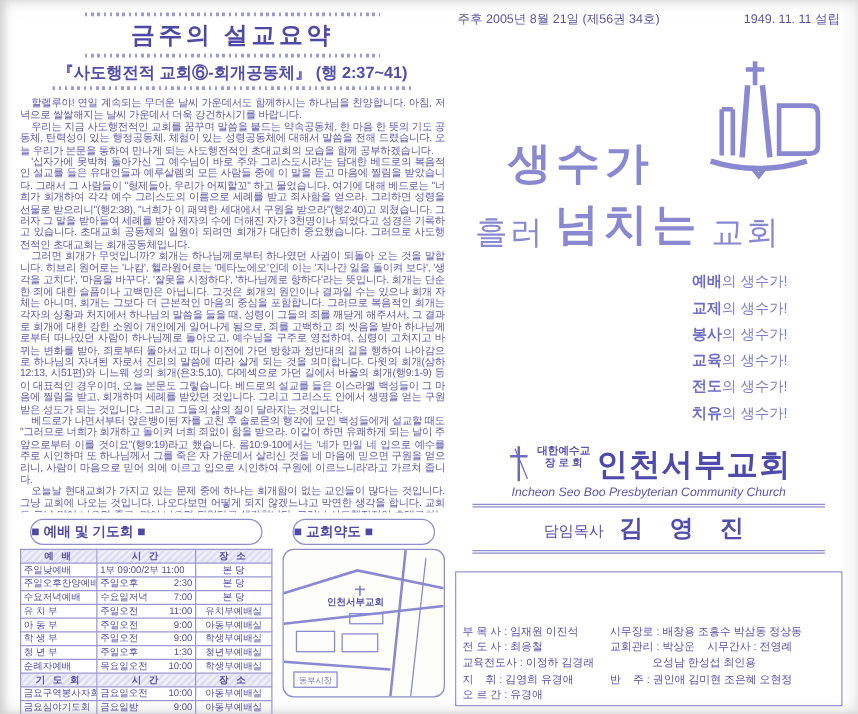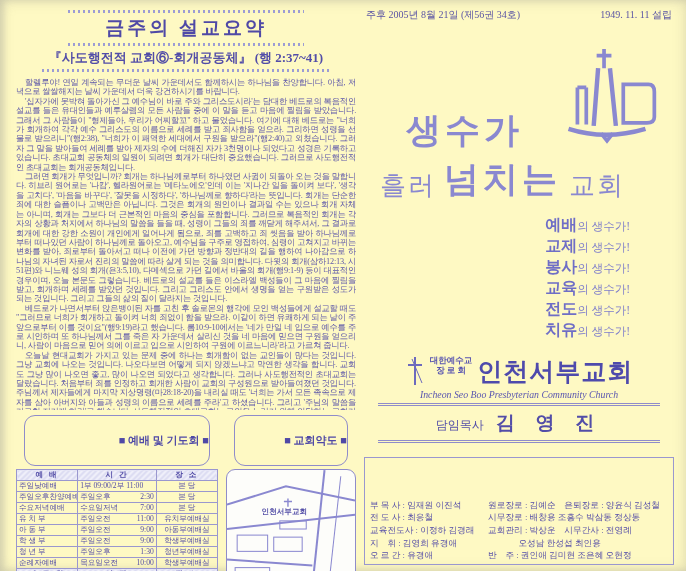--- a/index.html
+++ b/index.html
@@ -1,56 +1,56 @@
 <!DOCTYPE html>
 <html><head>
 <meta charset="utf-8">
 <style>
   * { margin:0; padding:0; box-sizing:border-box; }
   html,body { background:#e9e8e3; }
   .sheet {
     position:relative; width:686px; height:571px; margin:0 auto;
-    background:#fef9c3;
+    background:#ffffff;
     box-shadow: inset 0 0 14px rgba(120,120,120,.25), inset 4px 0 6px rgba(150,150,150,.25);
-    font-family:Liberation Serif, serif;
+    font-family:Liberation Sans, sans-serif;
     color:#5b55a6; overflow:hidden;
   }
   
   .left-page { position:absolute; left:16px; top:8px; width:340px; }
   .orn { height:3px; margin:2px 52px;
     background:repeating-linear-gradient(90deg,#9c9cd4 0 2px, transparent 2px 5px); }
   .orn.wide { margin:2px 26px; }
   .sermon-title { text-align:center; font-size:19px; font-weight:bold; color:#4f49a6; letter-spacing:3px; }
   .sermon-sub { text-align:center; font-size:13px; font-weight:bold; color:#524da8; margin-top:3px; }
   .sermon-body { margin-top:6px; height:332px; overflow:hidden; text-align:justify;
     font-size:8.3px; line-height:1.135; color:#5d57a9; letter-spacing:-.2px; }
   .sermon-body p { text-indent:9px; }
   .bottom-cols { display:flex; gap:8px; margin-top:5px; }
   .col-table { width:202px; }
   .col-map { flex:1; }
-  .pill { border:1.5px solid #8f8cca; border-radius:11px; text-align:right;
-    font-weight:bold; font-size:11px; color:#4f49a6; padding:17px 0; margin:0 8px 3px 8px; }
+  .pill { border:1.5px solid #8f8cca; border-radius:11px; text-align:left;
+    font-weight:bold; font-size:11px; color:#4f49a6; padding:2px 0; margin:0 8px 3px 8px; }
   table.sched { width:100%; border-collapse:collapse; font-size:7.6px; color:#524ca6; table-layout:fixed; }
   table.sched th, table.sched td { border:1px solid #9a97cf; padding:0 2px; height:10.8px;
     overflow:hidden; white-space:nowrap; }
   table.sched th { font-weight:bold; letter-spacing:2px;
     background:repeating-linear-gradient(135deg,#dcdcf2 0 2px,#f0f0fa 2px 4px); }
   .c-name { width:56px; } .c-time { width:72px; } .c-place { width:56px; text-align:center; }
   .timecell { display:flex; justify-content:space-between; }
   .map-box { border:1.5px solid #8f8cca; border-radius:9px; height:119px; background:#fdfdfa; overflow:hidden; }
   
   .right-page { position:absolute; left:364px; top:8px; width:310px; }
   .date-row { display:flex; justify-content:space-between; font-size:10px; color:#5a54a4; padding:0 2px; }
   .brand { margin-top:24px; color:#8a88d0; }
   .brand-row1 { display:flex; align-items:flex-end; padding-left:42px; gap:32px; }
   .t-big { font-size:35px; font-weight:bold; letter-spacing:4px; }
   .t-mid { font-size:26px; letter-spacing:2px; }
   .brand-row2 { padding-left:16px; margin-top:2px; display:flex; align-items:flex-end; gap:8px; }
   .slogans { margin-top:12px; padding-right:44px; text-align:right; line-height:19px; }
-  .slogan-word { font-size:16px; font-weight:bold; color:#6f6ec6; }
+  .slogan-word { font-size:12px; font-weight:bold; color:#6f6ec6; }
   .slogan-rest { font-size:11.5px; color:#7e7dcb; }
   .church-block { margin-top:14px; }
   .church-row { display:flex; justify-content:center; align-items:flex-start; gap:5px; }
   .denom { font-size:8.5px; font-weight:bold; line-height:10px; color:#5a56b0; text-align:center; }
   .church-name { font-size:25px; font-weight:bold; color:#4e4aac; letter-spacing:1px; }
   .church-en { text-align:center; font-style:italic; font-size:9.8px; color:#5a56b0; margin-top:1px; }
   .dbl-rule { height:3px; border-top:1px solid #8f8cca; border-bottom:1px solid #8f8cca; margin:3px 14px; }
   .pastor-row { text-align:center; padding:1px 0; color:#524da8; }
   .pastor-label { font-size:12px; } .pastor-name { font-size:19px; font-weight:bold; letter-spacing:8px; margin-left:8px; }
   .staff-box { margin-top:14px; border:1px solid #9a97cf; padding:3px 5px 2px 5px; font-size:8.7px; color:#564fa8; }
@@ -67,20 +67,21 @@
   <div class="left-page">
     <div class="orn"></div>
     <div class="sermon-title">금주의 설교요약</div>
     <div class="orn"></div>
     <div class="sermon-sub">『사도행전적 교회⑥-회개공동체』 (행 2:37~41)</div>
     <div class="orn wide"></div>
 
     <div class="sermon-body">
 
     <p>할렐루야! 연일 계속되는 무더운 날씨 가운데서도 함께하시는 하나님을 찬양합니다. 아침, 저녁으로 쌀쌀해지는 날씨 가운데서 더욱 강건하시기를 바랍니다.</p>
+        <p>우리는 지금 사도행전적인 교회를 꿈꾸며 말씀을 붙드는 약속공동체, 한 마음 한 뜻의 기도 공동체, 탄력성이 있는 행정공동체, 체험이 있는 성령공동체에 대해서 말씀을 전해 드렸습니다. 오늘 우리가 본문을 통하여 만나게 되는 사도행전적인 초대교회의 모습을 함께 공부하겠습니다.</p>
         <p>'십자가에 못박혀 돌아가신 그 예수님이 바로 주와 그리스도시라'는 담대한 베드로의 복음적인 설교를 들은 유대인들과 예루살렘의 모든 사람들 중에 이 말을 듣고 마음에 찔림을 받았습니다. 그래서 그 사람들이 "형제들아, 우리가 어찌할꼬" 하고 물었습니다. 여기에 대해 베드로는 "너희가 회개하여 각각 예수 그리스도의 이름으로 세례를 받고 죄사함을 얻으라. 그리하면 성령을 선물로 받으리니"(행2:38), "너희가 이 패역한 세대에서 구원을 받으라"(행2:40)고 외쳤습니다. 그러자 그 말을 받아들여 세례를 받아 제자의 수에 더해진 자가 3천명이나 되었다고 성경은 기록하고 있습니다. 초대교회 공동체의 일원이 되려면 회개가 대단히 중요했습니다. 그러므로 사도행전적인 초대교회는 회개공동체입니다.</p>
         <p>그러면 회개가 무엇입니까? 회개는 하나님께로부터 하나였던 사귐이 되돌아 오는 것을 말합니다. 히브리 원어로는 '나캄', 헬라원어로는 '메타노에오'인데 이는 '지나간 일을 돌이켜 보다', '생각을 고치다', '마음을 바꾸다', '잘못을 시정하다', '하나님께로 향하다'라는 뜻입니다. 회개는 단순한 죄에 대한 슬픔이나 고백만은 아닙니다. 그것은 회개의 원인이나 결과일 수는 있으나 회개 자체는 아니며, 회개는 그보다 더 근본적인 마음의 중심을 포함합니다. 그러므로 복음적인 회개는 각자의 상황과 처지에서 하나님의 말씀을 들을 때, 성령이 그들의 죄를 깨닫게 해주셔서, 그 결과로 회개에 대한 강한 소원이 개인에게 일어나게 됨으로, 죄를 고백하고 죄 씻음을 받아 하나님께로부터 떠나있던 사람이 하나님께로 돌아오고, 예수님을 구주로 영접하여, 심령이 고쳐지고 바뀌는 변화를 받아, 죄로부터 돌아서고 떠나 이전에 가던 방향과 정반대의 길을 행하여 나아감으로 하나님의 자녀된 자로서 진리의 말씀에 따라 살게 되는 것을 의미합니다. 다윗의 회개(삼하12:13, 시51편)와 니느웨 성의 회개(욘3:5,10), 다메섹으로 가던 길에서 바울의 회개(행9:1-9) 등이 대표적인 경우이며, 오늘 본문도 그렇습니다. 베드로의 설교를 들은 이스라엘 백성들이 그 마음에 찔림을 받고, 회개하며 세례를 받았던 것입니다. 그리고 그리스도 안에서 생명을 얻는 구원받은 성도가 되는 것입니다. 그리고 그들의 삶의 질이 달라지는 것입니다.</p>
         <p>베드로가 나면서부터 앉은뱅이된 자를 고친 후 솔로몬의 행각에 모인 백성들에게 설교할 때도 "그러므로 너희가 회개하고 돌이켜 너희 죄없이 함을 받으라. 이같이 하면 유쾌하게 되는 날이 주 앞으로부터 이를 것이요"(행9:19)라고 했습니다. 롬10:9-10에서는 '네가 만일 네 입으로 예수를 주로 시인하며 또 하나님께서 그를 죽은 자 가운데서 살리신 것을 네 마음에 믿으면 구원을 얻으리니, 사람이 마음으로 믿어 의에 이르고 입으로 시인하여 구원에 이르느니라'라고 가르쳐 줍니다.</p>
         <p>오늘날 현대교회가 가지고 있는 문제 중에 하나는 회개함이 없는 교인들이 많다는 것입니다. 그냥 교회에 나오는 것입니다. 나오다보면 어떻게 되지 않겠느냐고 막연한 생각을 합니다. 교회도 그냥 많이 나오면 좋고, 많이 나오면 되었다고 생각합니다. 그러나 사도행전적인 초대교회는 달랐습니다. 처음부터 죄를 인정하고 회개한 사람이 교회의 구성원으로 받아들여졌던 것입니다. 주님께서 제자들에게 마지막 지상명령(마28:18-20)을 내리실 때도 '너희는 가서 모든 족속으로 제자를 삼아 아버지와 아들과 성령의 이름으로 세례를 주라'고 하셨습니다. 그리고 '주님의 말씀을 가르쳐 지키게 하라'고 했습니다. 사도행전적인 초대교회는 교인을 늘리기 위해 안달하는 교회가 아니었습니다. 예수 그리스도의 복음으로 모든 사람, 모든 족속으로 제자삼기 위해 힘쓰는 교회였습니다. 이것이 우리 교회의 지표입니다. 이것으로 하나님께 영광돌리는 것이 우리의 목적입니다. 하나님께서 우리 교회 위에 이러한 은혜를 주시기를 바랍니다.</p>
       </div>
 
     <div class="bottom-cols">
       <div class="col-table">
         <div class="pill">■ 예배 및 기도회 ■</div>
         <table class="sched">
@@ -327,19 +328,19 @@
       <div class="dbl-rule"></div>
     </div>
 
     <div class="staff-box">
       <div class="staff-cols">
         <div class="staff-col l">
           
         <div>부 목 사 : 임재원 이진석</div><div>전 도 사 : 최응철</div><div>교육전도사 : 이정하 김경래</div><div>지    휘 : 김영희 유경애</div><div>오 르 간 : 유경애</div></div>
         <div class="staff-col r">
           
-        <div>원로장로 : 김예순    은퇴장로 : 양윤식 김성철</div><div>시무장로 : 배창용 조흥수 박삼동 정상동</div><div>교회관리 : 박상운    시무간사 : 전영례</div><div>              오성남 한성섭 최인용</div><div>반    주 : 권인애 김미현 조은혜 오현정</div></div>
+        <div>시무장로 : 배창용 조흥수 박삼동 정상동</div><div>교회관리 : 박상운    시무간사 : 전영례</div><div>              오성남 한성섭 최인용</div><div>반    주 : 권인애 김미현 조은혜 오현정</div></div>
       </div>
 
     </div>
 
   </div>
 </div>
 
 </body></html>

